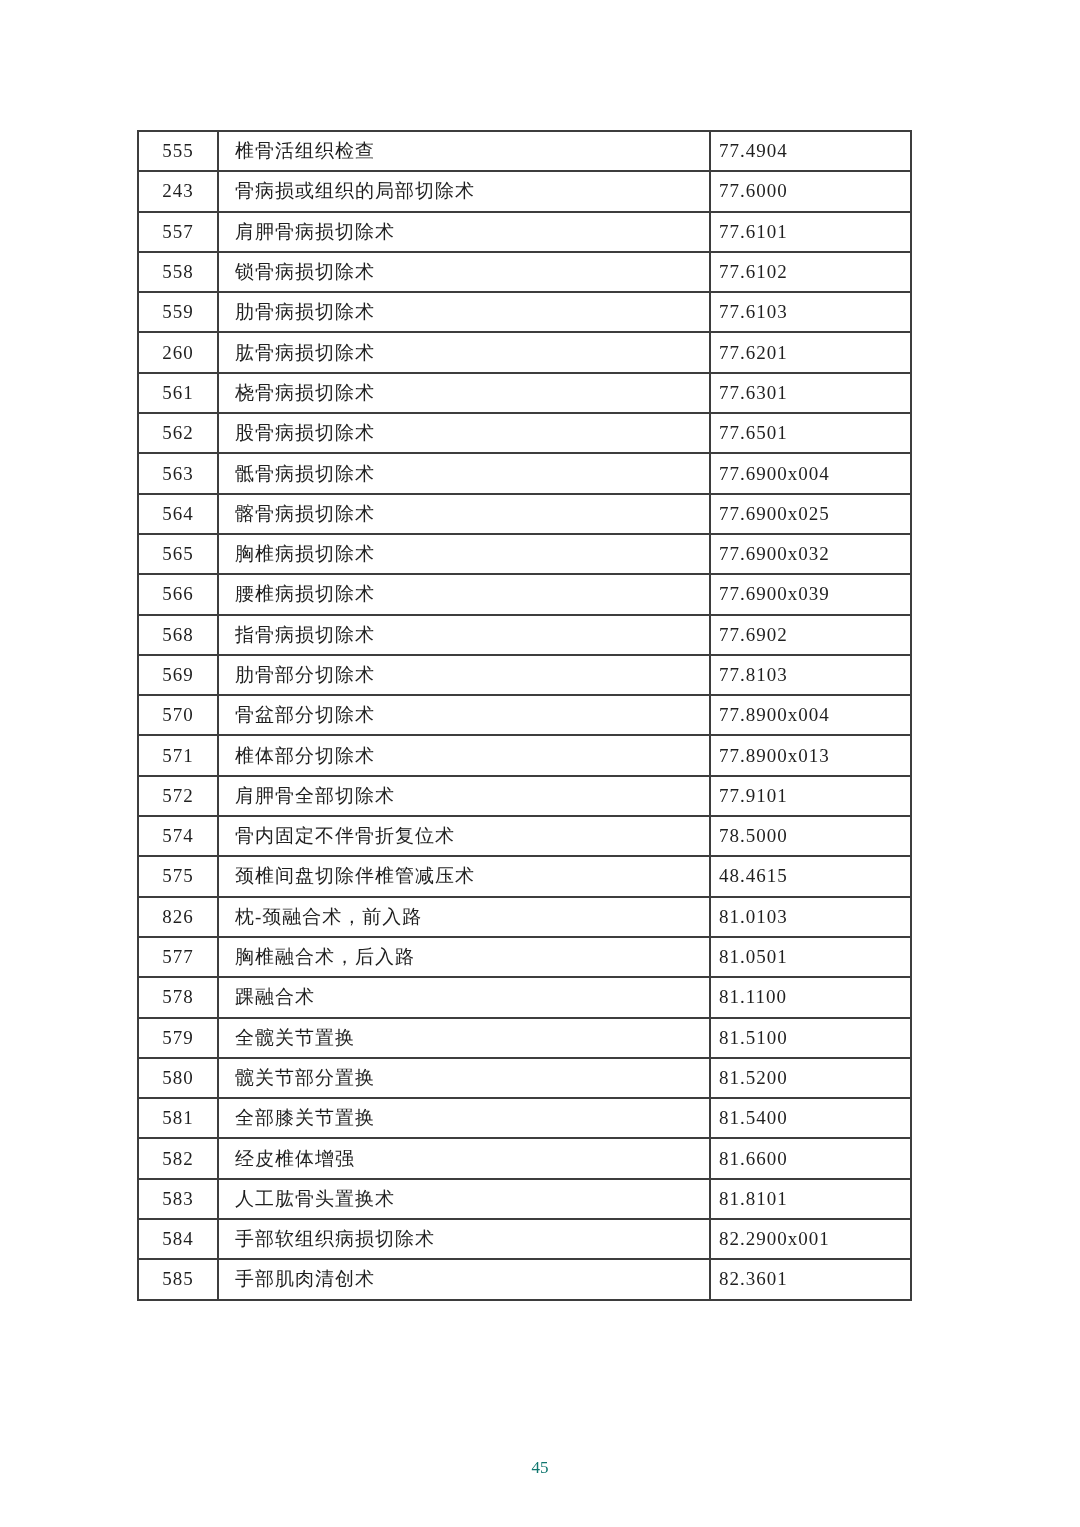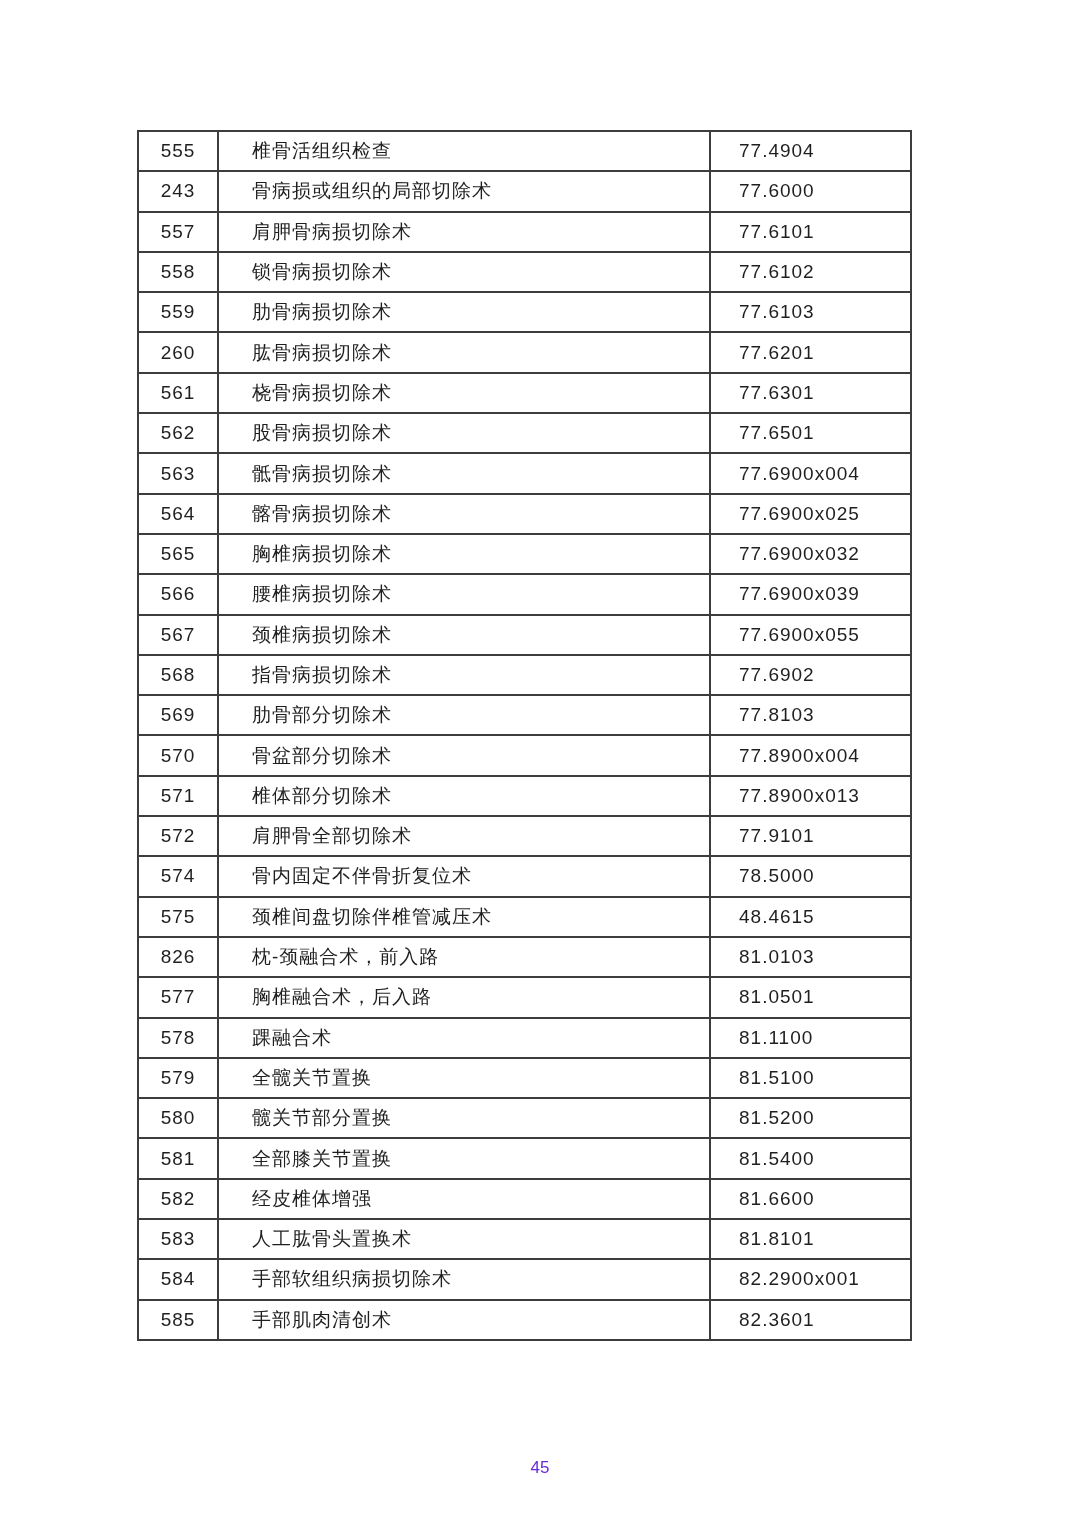--- a/index.html
+++ b/index.html
@@ -5,21 +5,21 @@
   html, body {
     margin: 0;
     padding: 0;
     background: #ffffff;
   }
   .page {
     position: relative;
     width: 1080px;
     height: 1527px;
     background: #ffffff;
-    font-family: Liberation Sans, sans-serif;
+    font-family: Liberation Serif, serif;
     color: #212121;
     overflow: hidden;
   }
   table.doc-table {
     position: absolute;
     left: 137px;
     top: 130px;
     width: 773px;
     border-collapse: collapse;
     table-layout: fixed;
@@ -31,34 +31,34 @@
     color: #1f1f1f;
     letter-spacing: 1px;
     white-space: nowrap;
     overflow: hidden;
     vertical-align: middle;
   }
   td.cell-num {
     text-align: center;
   }
   td.cell-name {
-    padding-left: 33px;
+    padding-left: 16px;
   }
   td.cell-code {
-    padding-left: 28px;
+    padding-left: 8px;
     letter-spacing: 0.5px;
   }
   .page-number {
     position: absolute;
     top: 1458px;
     left: 0;
     width: 100%;
     text-align: center;
     font-size: 17px;
-    color: #6d28d9;
+    color: #0f766e;
   }
 </style>
 </head>
 <body>
 
 <div class="page">
   <table class="doc-table">
     <colgroup>
       <col style="width:80px">
       <col style="width:492px">
@@ -130,25 +130,20 @@
     <td class="cell-name">胸椎病损切除术</td>
     <td class="cell-code">77.6900x032</td>
   </tr>
 
   <tr>
     <td class="cell-num">566</td>
     <td class="cell-name">腰椎病损切除术</td>
     <td class="cell-code">77.6900x039</td>
   </tr>
 
-  <tr>
-    <td class="cell-num">567</td>
-    <td class="cell-name">颈椎病损切除术</td>
-    <td class="cell-code">77.6900x055</td>
-  </tr>
 
   <tr>
     <td class="cell-num">568</td>
     <td class="cell-name">指骨病损切除术</td>
     <td class="cell-code">77.6902</td>
   </tr>
 
   <tr>
     <td class="cell-num">569</td>
     <td class="cell-name">肋骨部分切除术</td>

